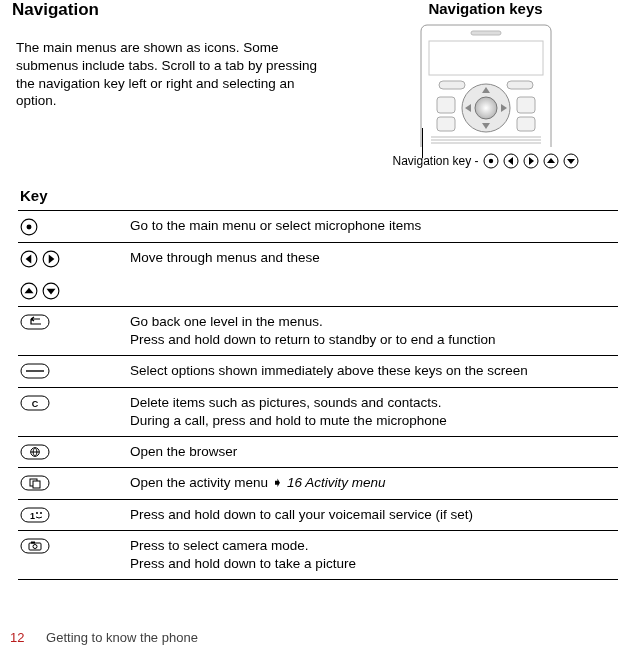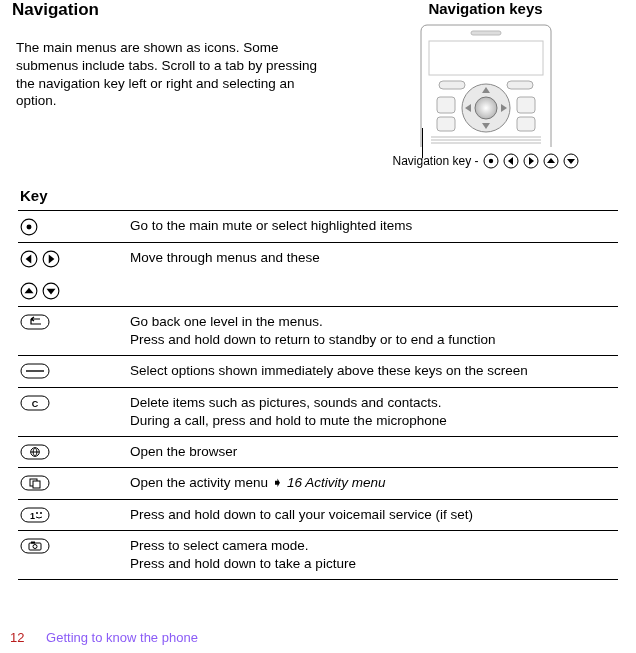--- a/index.html
+++ b/index.html
@@ -96,21 +96,21 @@
   .ital { font-style: italic; }
   .xref-arrow { font-family: Arial; }
   
   .footer {
     position: absolute;
     bottom: 8px;
     left: 10px;
     font-size: 13px;
   }
   .footer .pg { color:#b91c1c; }
-  .footer .chapter { color:#8b5cf6; margin-left: 18px; }
+  .footer .chapter { color:#404040; margin-left: 18px; }
 
   .leader-line {
     position:absolute;
     width:1px;
     background:#000;
   }
 </style>
 </head>
 <body>
 
@@ -184,21 +184,21 @@
   <div class="key-table">
     <div class="key-header">Key</div>
 
     <div class="key-row">
       <div class="key-cell-icon">
         <svg width="18" height="18" viewBox="0 0 16 16">
             <circle cx="8" cy="8" r="7" fill="none" stroke="#000"></circle>
             <circle cx="8" cy="8" r="2.2" fill="#000"></circle>
           </svg>
       </div>
-      <div class="key-cell-desc">Go to the main mute or select highlighted items</div>
+      <div class="key-cell-desc">Go to the main menu or select microphone items</div>
     </div>
 
     <div class="key-row">
       <div class="key-cell-icon" style="flex-wrap:wrap;">
         <div style="display:flex; gap:4px;">
           <svg width="18" height="18" viewBox="0 0 16 16">
               <circle cx="8" cy="8" r="7" fill="none" stroke="#000"></circle>
               <path d="M10 4 L5 8 L10 12 Z" fill="#000"></path>
             </svg>
           <svg width="18" height="18" viewBox="0 0 16 16">

